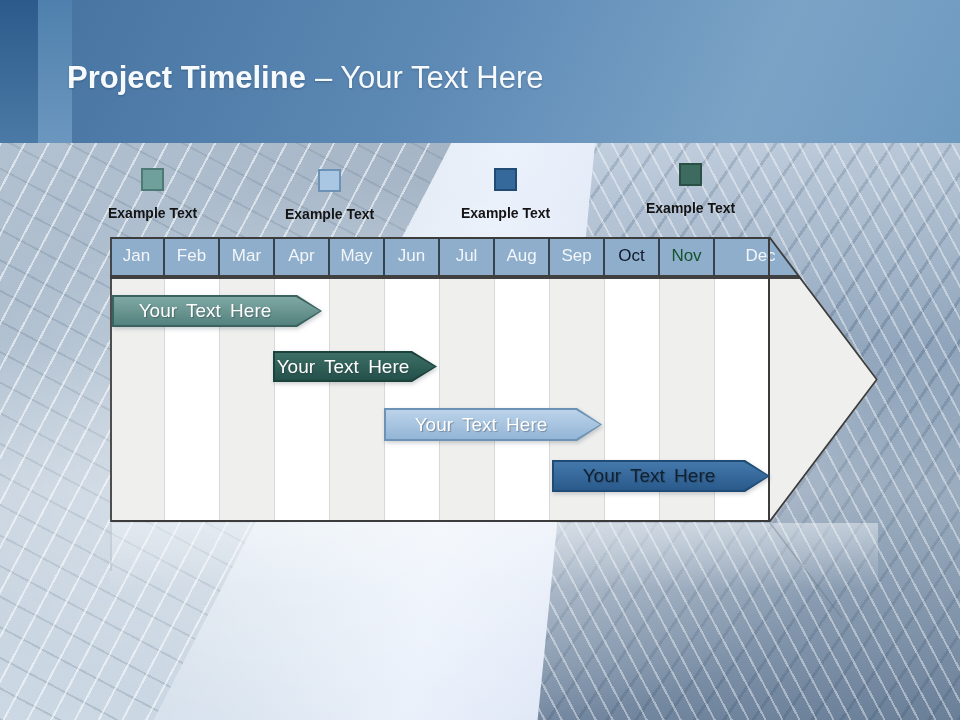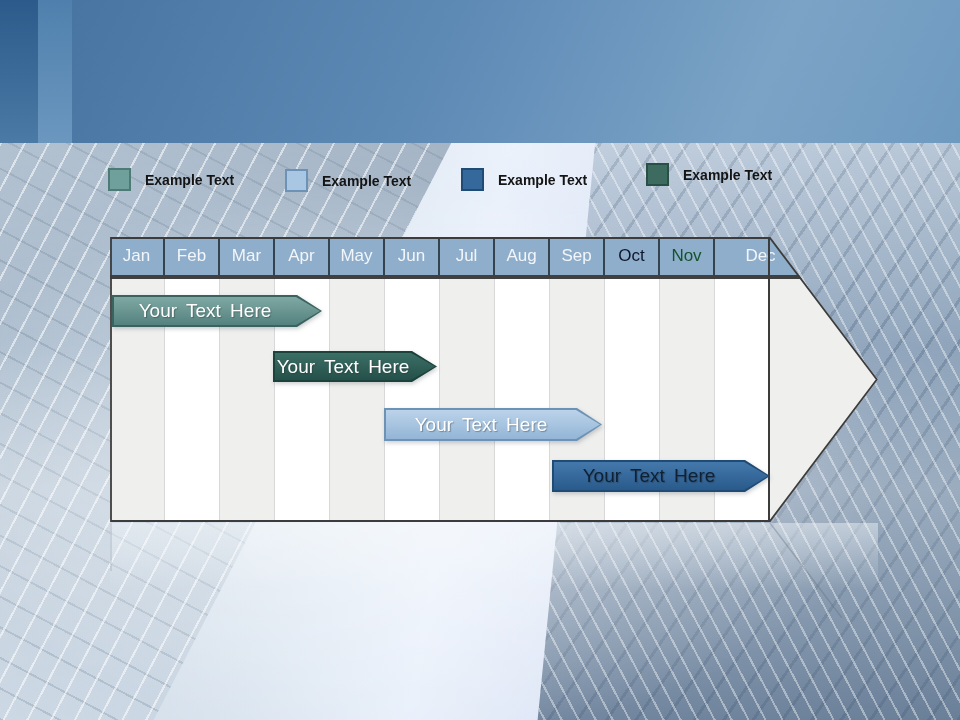--- a/index.html
+++ b/index.html
@@ -44,21 +44,21 @@
     background:linear-gradient(180deg,#2c5a8a,#4c7aa6);}
   .title-stripe-2{position:absolute;left:38px;top:0;width:34px;height:143px;
     background:linear-gradient(180deg,#4f80ad,#6b97bf);}
   .slide-title{
     position:absolute;left:67px;top:60px;font-size:31px;color:#f7fafd;
     text-shadow:0 1px 2px rgba(20,40,60,.30);white-space:nowrap;
   }
   .slide-title .t-bold{font-weight:700;}
   .slide-title .t-reg{font-weight:400;margin-left:9px;}
   
-  .legend-item{position:absolute;display:flex;align-items:center;gap:14px;}
+  .legend-item{position:absolute;display:flex;align-items:center;gap:14px;flex-direction:column;}
   .legend-swatch{width:23px;height:23px;border:2px solid #446;box-sizing:border-box;flex:0 0 auto;}
   .legend-label{font-size:14px;font-weight:700;color:#141414;white-space:nowrap;}
   
   .shape{position:absolute;left:110px;top:237px;width:768px;height:285px;}
   .shape-clip{
     position:absolute;inset:0;background:#efefee;
     clip-path:polygon(0 0,660px 0,100% 50%,660px 100%,0 100%);
   }
   .columns{position:absolute;left:0;top:42px;width:660px;bottom:0;display:flex;}
   .col{flex:0 0 55px;box-sizing:border-box;border-right:1px solid #d8d8d8;background:#ffffff;}
@@ -103,20 +103,23 @@
 <body>
 
 <div class="bg-photo"></div>
 <div class="bg-left-building"></div>
 <div class="bg-right-building"></div>
 <div class="bg-veil"></div>
 
 <div class="title-band">
   <div class="title-stripe-1"></div>
   <div class="title-stripe-2"></div>
+  <div class="slide-title">
+    <span class="t-bold">Project Timeline</span><span class="t-reg">– Your Text Here</span>
+  </div>
 </div>
 
 <div class="legend-item" style="left:108px;top:168px;">
   <span class="legend-swatch" style="background: rgb(111, 160, 156); border-color: rgb(78, 122, 118);"></span>
   <span class="legend-label">Example Text</span>
 </div>
 <div class="legend-item" style="left:285px;top:169px;">
   <span class="legend-swatch" style="background: rgb(169, 198, 226); border-color: rgb(108, 147, 182);"></span>
   <span class="legend-label">Example Text</span>
 </div>

